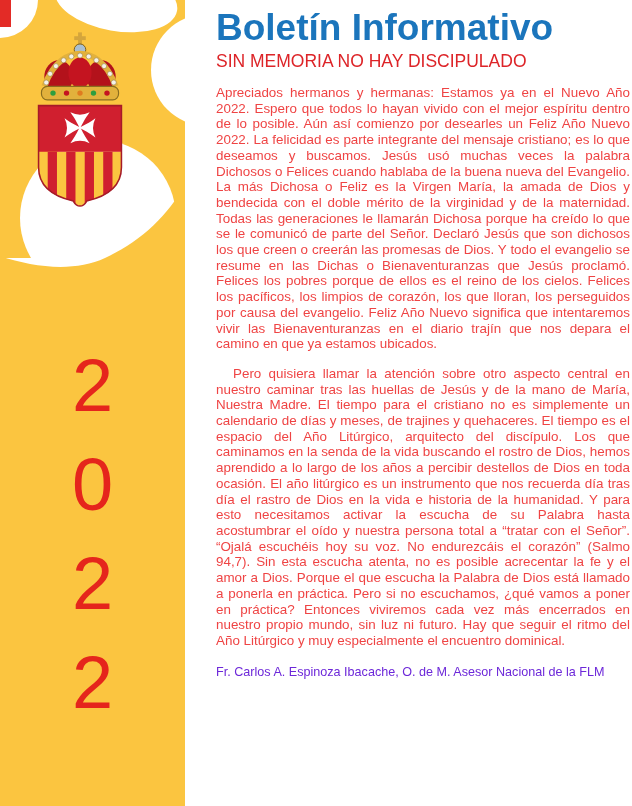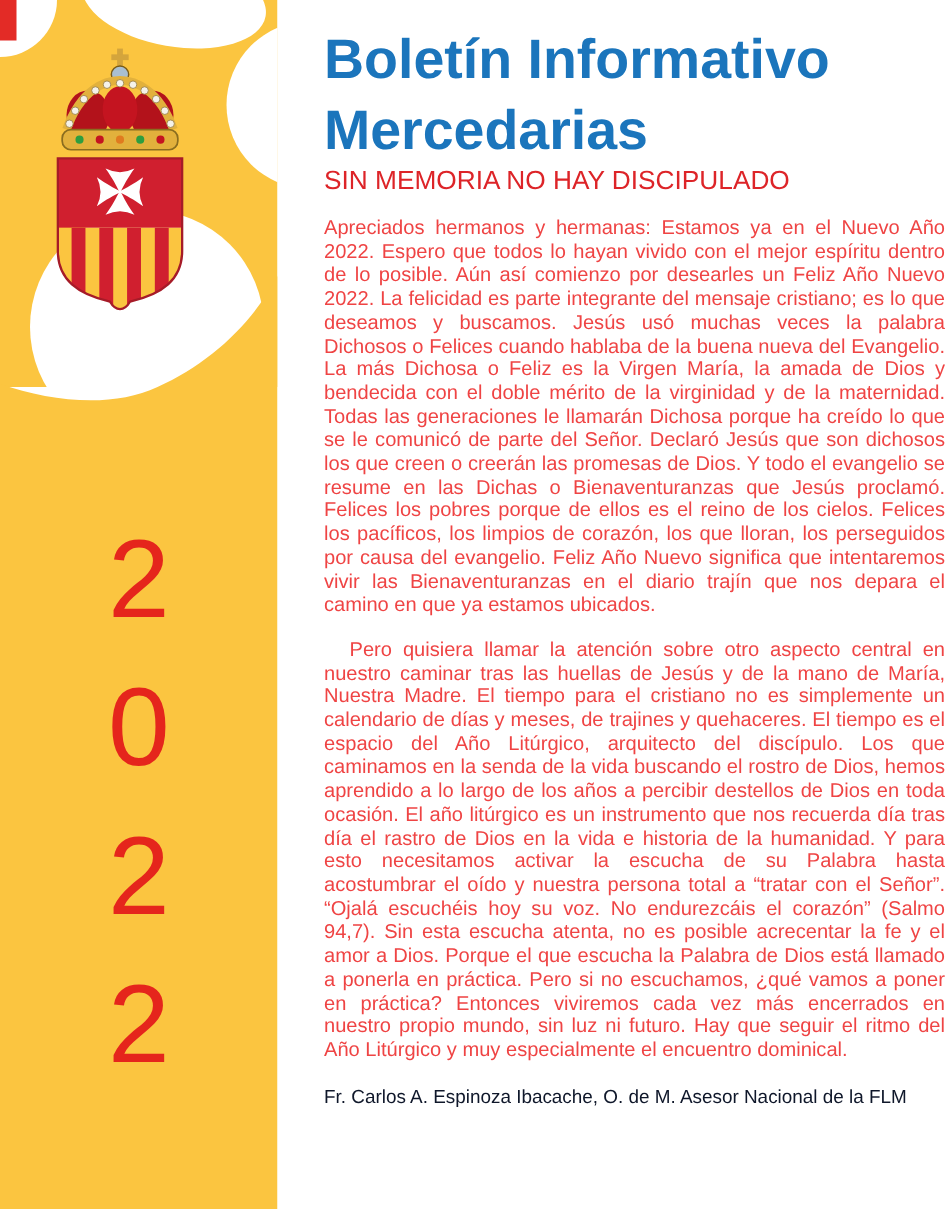--- a/index.html
+++ b/index.html
@@ -12,34 +12,34 @@
   #strip svg{display:block;}
   #coat{position:absolute;left:27px;top:28px;width:106px;height:188px;}
   #year{
     position:absolute;left:0;top:336px;width:185px;text-align:center;
     font-weight:400;
   }
   .year-digit{
     font-size:74px;line-height:99px;letter-spacing:0;
   }
   
-  #main{position:absolute;left:216px;top:16px;width:414px;}
+  #main{position:absolute;left:216px;top:4px;width:414px;}
   #masthead{margin-top:40px;font-weight:bold;font-size:37px;line-height:47px;}
   #masthead .title-line{display:block;}
   #article-heading{
     margin-top:30px;font-weight:normal;font-size:17.5px;line-height:20px;
   }
   .body-par{
     margin:0;text-align:justify;font-size:13.4px;line-height:15.7px;
     color:#ef4444;
   }
   #par-1{margin-top:14px;}
   #par-2{margin-top:14px;text-indent:17px;}
   #byline{
-    margin-top:16px;font-size:12.6px;line-height:15px;color:#0f172a;
+    margin-top:16px;font-size:12.6px;line-height:15px;color:#6d28d9;
     text-align:left;
   }
 </style>
 </head>
 <body>
 
 <div id="page">
 
   <div id="strip">
     <svg width="185" height="806" viewBox="0 0 185 806">
@@ -120,21 +120,20 @@
       <div class="year-digit">2</div>
       <div class="year-digit">0</div>
       <div class="year-digit">2</div>
       <div class="year-digit">2</div>
     </div>
   </div>
 
   <div id="main">
     <h1 id="masthead" style="margin: 0px; color: rgb(27, 117, 188);">
       <span class="title-line">Boletín Informativo</span>
-      <span class="title-line">Mercedarias</span>
     </h1>
 
     <h2 id="article-heading" style="margin: 0px; color: rgb(221, 36, 40);">SIN MEMORIA NO HAY DISCIPULADO</h2>
 
     <p id="par-1" class="body-par">Apreciados hermanos y hermanas: Estamos ya en el Nuevo Año 2022. Espero que todos lo hayan vivido con el mejor espíritu dentro de lo posible. Aún así comienzo por desearles un Feliz Año Nuevo 2022. La felicidad es parte integrante del mensaje cristiano; es lo que deseamos y buscamos. Jesús usó muchas veces la palabra Dichosos o Felices cuando hablaba de la buena nueva del Evangelio. La más Dichosa o Feliz es la Virgen María, la amada de Dios y bendecida con el doble mérito de la virginidad y de la maternidad. Todas las generaciones le llamarán Dichosa porque ha creído lo que se le comunicó de parte del Señor. Declaró Jesús que son dichosos los que creen o creerán las promesas de Dios. Y todo el evangelio se resume en las Dichas o Bienaventuranzas que Jesús proclamó. Felices los pobres porque de ellos es el reino de los cielos. Felices los pacíficos, los limpios de corazón, los que lloran, los perseguidos por causa del evangelio. Feliz Año Nuevo significa que intentaremos vivir las Bienaventuranzas en el diario trajín que nos depara el camino en que ya estamos ubicados.</p>
     <p id="par-2" class="body-par">Pero quisiera llamar la atención sobre otro aspecto central en nuestro caminar tras las huellas de Jesús y de la mano de María, Nuestra Madre. El tiempo para el cristiano no es simplemente un calendario de días y meses, de trajines y quehaceres. El tiempo es el espacio del Año Litúrgico, arquitecto del discípulo. Los que caminamos en la senda de la vida buscando el rostro de Dios, hemos aprendido a lo largo de los años a percibir destellos de Dios en toda ocasión. El año litúrgico es un instrumento que nos recuerda día tras día el rastro de Dios en la vida e historia de la humanidad. Y para esto necesitamos activar la escucha de su Palabra hasta acostumbrar el oído y nuestra persona total a “tratar con el Señor”. “Ojalá escuchéis hoy su voz. No endurezcáis el corazón” (Salmo 94,7). Sin esta escucha atenta, no es posible acrecentar la fe y el amor a Dios. Porque el que escucha la Palabra de Dios está llamado a ponerla en práctica. Pero si no escuchamos, ¿qué vamos a poner en práctica? Entonces viviremos cada vez más encerrados en nuestro propio mundo, sin luz ni futuro. Hay que seguir el ritmo del Año Litúrgico y muy especialmente el encuentro dominical.</p>
 
     <div id="byline">Fr. Carlos A. Espinoza Ibacache, O. de M. Asesor Nacional de la FLM</div>
   </div>
 

